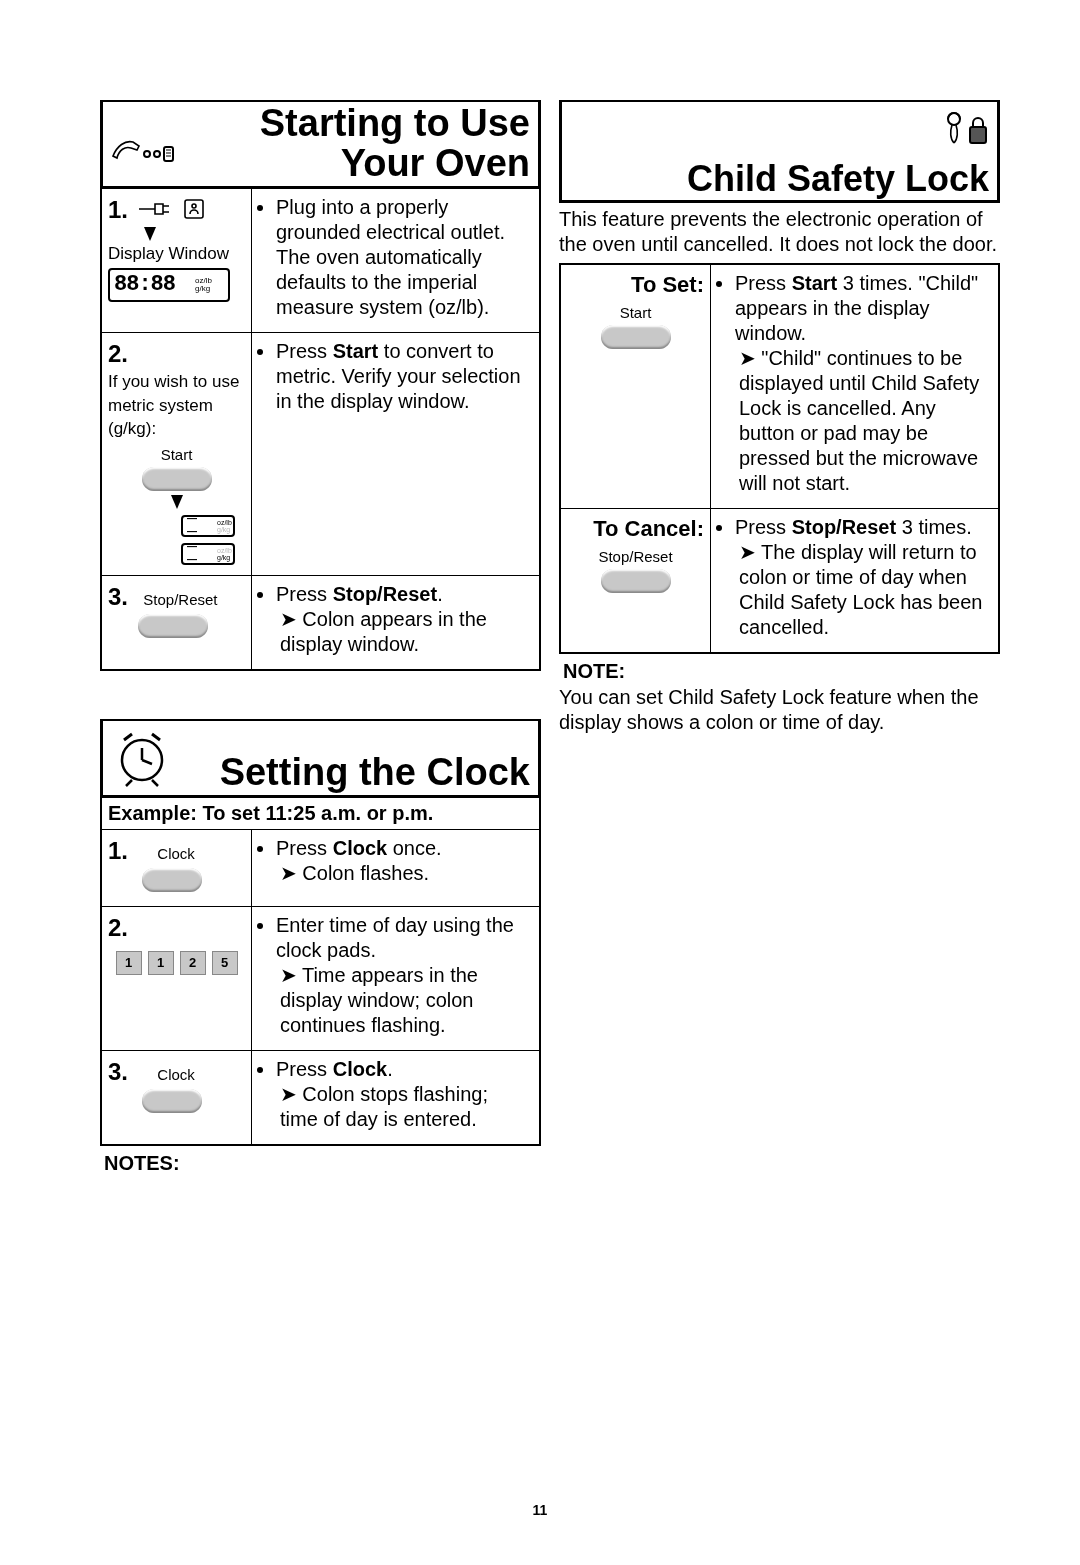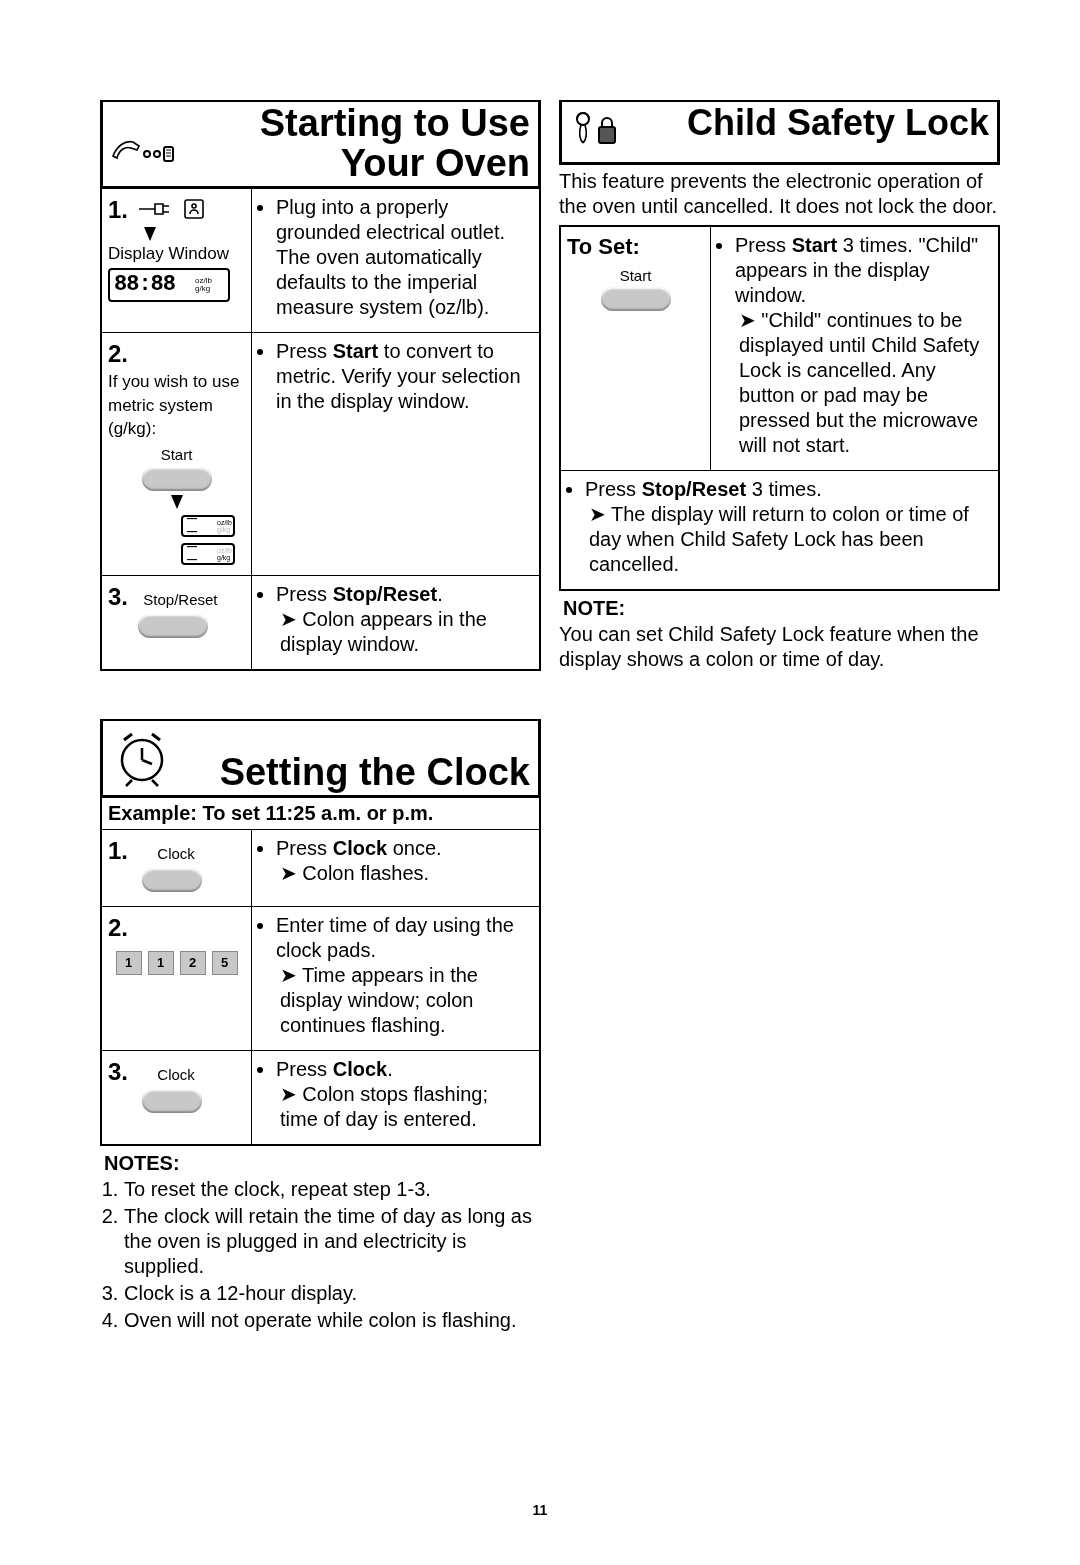--- a/index.html
+++ b/index.html
@@ -196,20 +196,21 @@
     display: block;
     margin: 2px auto;
     width: 0; height: 0;
     border-left: 6px solid transparent;
     border-right: 6px solid transparent;
     border-top: 14px solid #000;
   }
   .left-label-strong {
     font-weight: 700;
     font-size: 22px;
+    text-align: right;
   }
   .section-spacer {
     height: 48px;
   }
 </style>
 </head>
 <body>
 
 <div class="page">
   <div class="columns">
@@ -373,32 +374,26 @@
               <li>
                 <span>Press <b>Clock</b>.</span>
                 <span class="sub-arrow">Colon stops flashing; time of day is entered.</span>
               </li>
             </ul>
           </div>
         </div>
       </div>
       <div class="notes">
         <div class="notes-heading">NOTES:</div>
-        <ol>
-          <li>To reset the clock, repeat step 1-3.</li>
-          <li>The clock will retain the time of day as long as the oven is plugged in and electricity is supplied.</li>
-          <li>Clock is a 12-hour display.</li>
-          <li>Oven will not operate while colon is flashing.</li>
-        </ol>
       </div>
     </div>
 
     <div class="col">
       <div class="section-title-box">
-        <div class="section-title-row" style="align-items:flex-start;">
+        <div class="section-title-row" style="align-items:flex-end;flex-direction:column;">
           <div class="section-title-icon" style="height:56px;width:56px;flex:0 0 56px;">
             <svg width="54" height="54" viewBox="0 0 54 54">
               <g fill="none" stroke="#000" stroke-width="2">
                 <circle cx="16" cy="14" r="6"></circle>
                 <path d="M10 14 a6 6 0 0 1 12 0"></path>
                 <path d="M14 20 c-2 6 -2 14 2 18 M18 20 c2 6 2 14 -2 18" stroke-width="1.6"></path>
                 <rect x="32" y="22" width="16" height="16" rx="2" fill="#555" stroke="#000"></rect>
                 <path d="M35 22 v-4 a5 5 0 0 1 10 0 v4"></path>
               </g>
             </svg>
@@ -420,20 +415,25 @@
             <ul>
               <li>
                 <span>Press <b>Start</b> 3 times. "Child" appears in the display window.</span>
                 <span class="sub-arrow">"Child" continues to be displayed until Child Safety Lock is cancelled. Any button or pad may be pressed but the microwave will not start.</span>
               </li>
             </ul>
           </div>
         </div>
 
         <div class="step-row">
+          <div class="step-left">
+            <div class="left-label-strong">To Cancel:</div>
+            <span class="btn-label">Stop/Reset</span>
+            <span class="btn-oval"></span>
+          </div>
           <div class="step-right">
             <ul>
               <li>
                 <span>Press <b>Stop/Reset</b> 3 times.</span>
                 <span class="sub-arrow">The display will return to colon or time of day when Child Safety Lock has been cancelled.</span>
               </li>
             </ul>
           </div>
         </div>
       </div>

